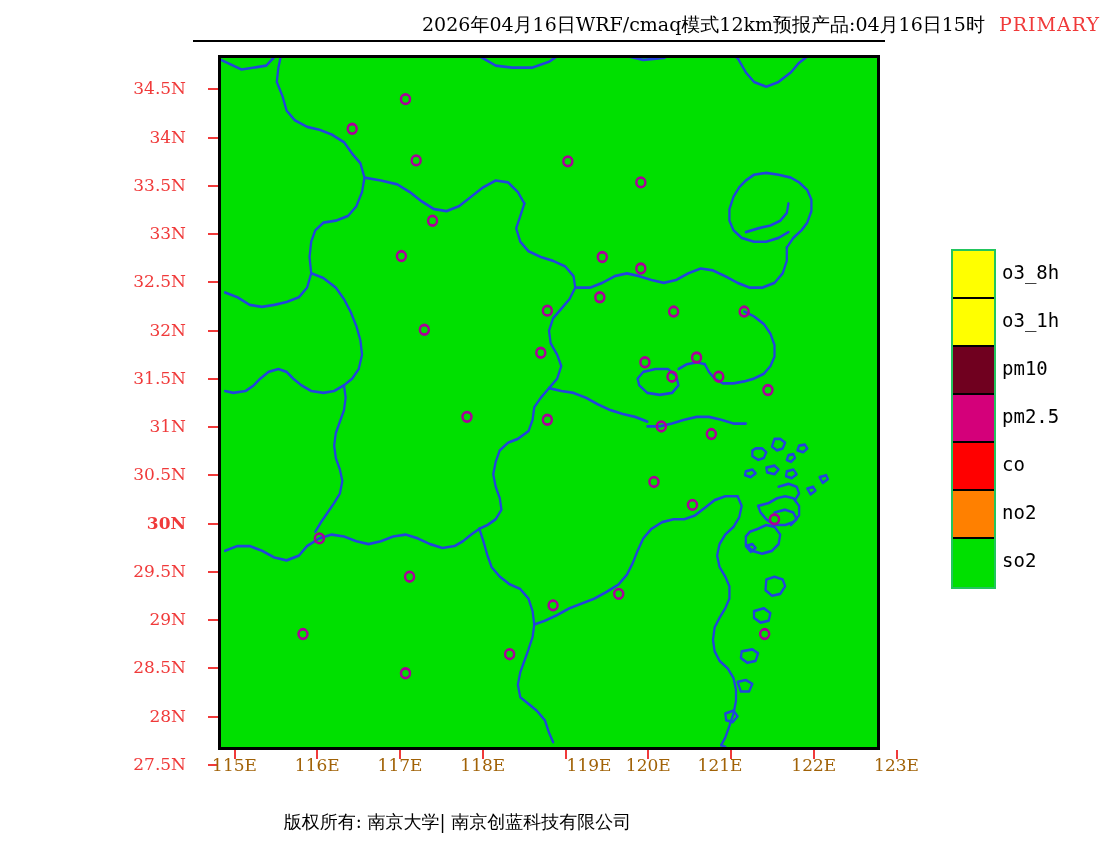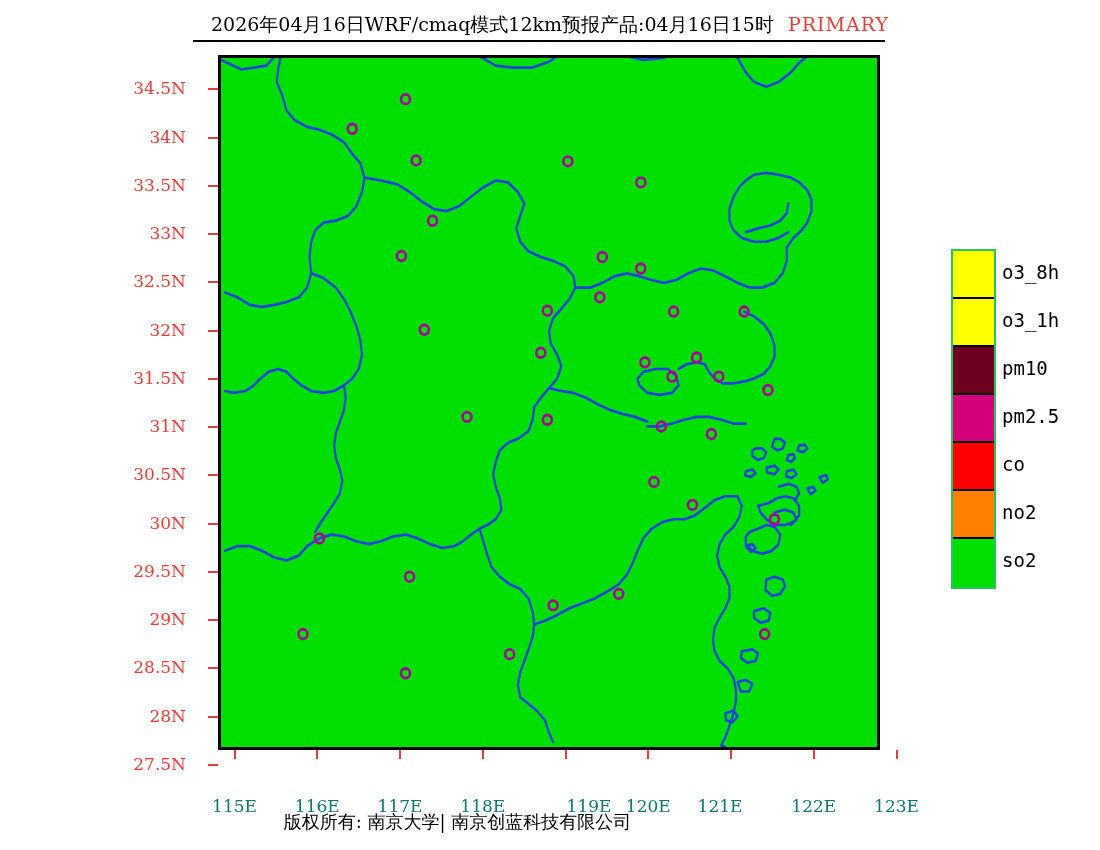--- a/index.html
+++ b/index.html
@@ -14,21 +14,21 @@
     overflow: hidden;
     font-family: "DejaVu Serif", serif;
   }
 
   
   #title-bar {
     position: absolute;
     left: 0;
     top: 12px;
     width: 1100px;
-    text-align: center;
+    text-align: right;
     white-space: nowrap;
   }
   #title-main {
     font-family: "DejaVu Serif", serif;
     font-size: 19px;
     color: #000000;
     letter-spacing: 0px;
   }
   #title-tag {
     font-family: "DejaVu Serif", serif;
@@ -95,27 +95,26 @@
   #x-axis {
     position: absolute;
     left: 0;
     top: 0;
     width: 1100px;
     height: 850px;
   }
   .xtick-label {
     position: absolute;
     top: 757px;
-    color: #0f766e;
+    color: #a16207;
     font-family: "DejaVu Serif", serif;
     font-size: 17px;
     white-space: nowrap;
     transform: translateX(-50%);
     line-height: 1;
-    margin-top: 41px;
   }
   .xtick-mark {
     position: absolute;
     top: 750px;
     width: 2px;
     height: 9px;
     background: #f03a3a;
   }
 
   
@@ -282,21 +281,21 @@
 <div id="y-axis">
     <div class="ytick-label" style="top: 65.3056px; right: 22px;">34.5N</div>
     <div class="ytick-label" style="top: 113.569px; right: 22px;">34N</div>
     <div class="ytick-label" style="top: 161.833px; right: 22px;">33.5N</div>
     <div class="ytick-label" style="top: 210.097px; right: 22px;">33N</div>
     <div class="ytick-label" style="top: 258.361px; right: 22px;">32.5N</div>
     <div class="ytick-label" style="top: 306.625px; right: 22px;">32N</div>
     <div class="ytick-label" style="top: 354.889px; right: 22px;">31.5N</div>
     <div class="ytick-label" style="top: 403.153px; right: 22px;">31N</div>
     <div class="ytick-label" style="top: 451.417px; right: 22px;">30.5N</div>
-    <div class="ytick-label" style="top: 499.681px; right: 22px;">30N</div>
+    <div class="ytick-label" style="top: 499.681px; right: 22px; font-weight: bold;">30N</div>
     <div class="ytick-label" style="top: 547.944px; right: 22px;">29.5N</div>
     <div class="ytick-label" style="top: 596.208px; right: 22px;">29N</div>
     <div class="ytick-label" style="top: 644.472px; right: 22px;">28.5N</div>
     <div class="ytick-label" style="top: 692.736px; right: 22px;">28N</div>
     <div class="ytick-label" style="top: 741px; right: 22px;">27.5N</div>
     <div class="ytick-mark" style="left: 108px; top: 73.3056px;"></div>
     <div class="ytick-mark" style="left: 108px; top: 121.569px;"></div>
     <div class="ytick-mark" style="left: 108px; top: 169.833px;"></div>
     <div class="ytick-mark" style="left: 108px; top: 218.097px;"></div>
     <div class="ytick-mark" style="left: 108px; top: 266.361px;"></div>

